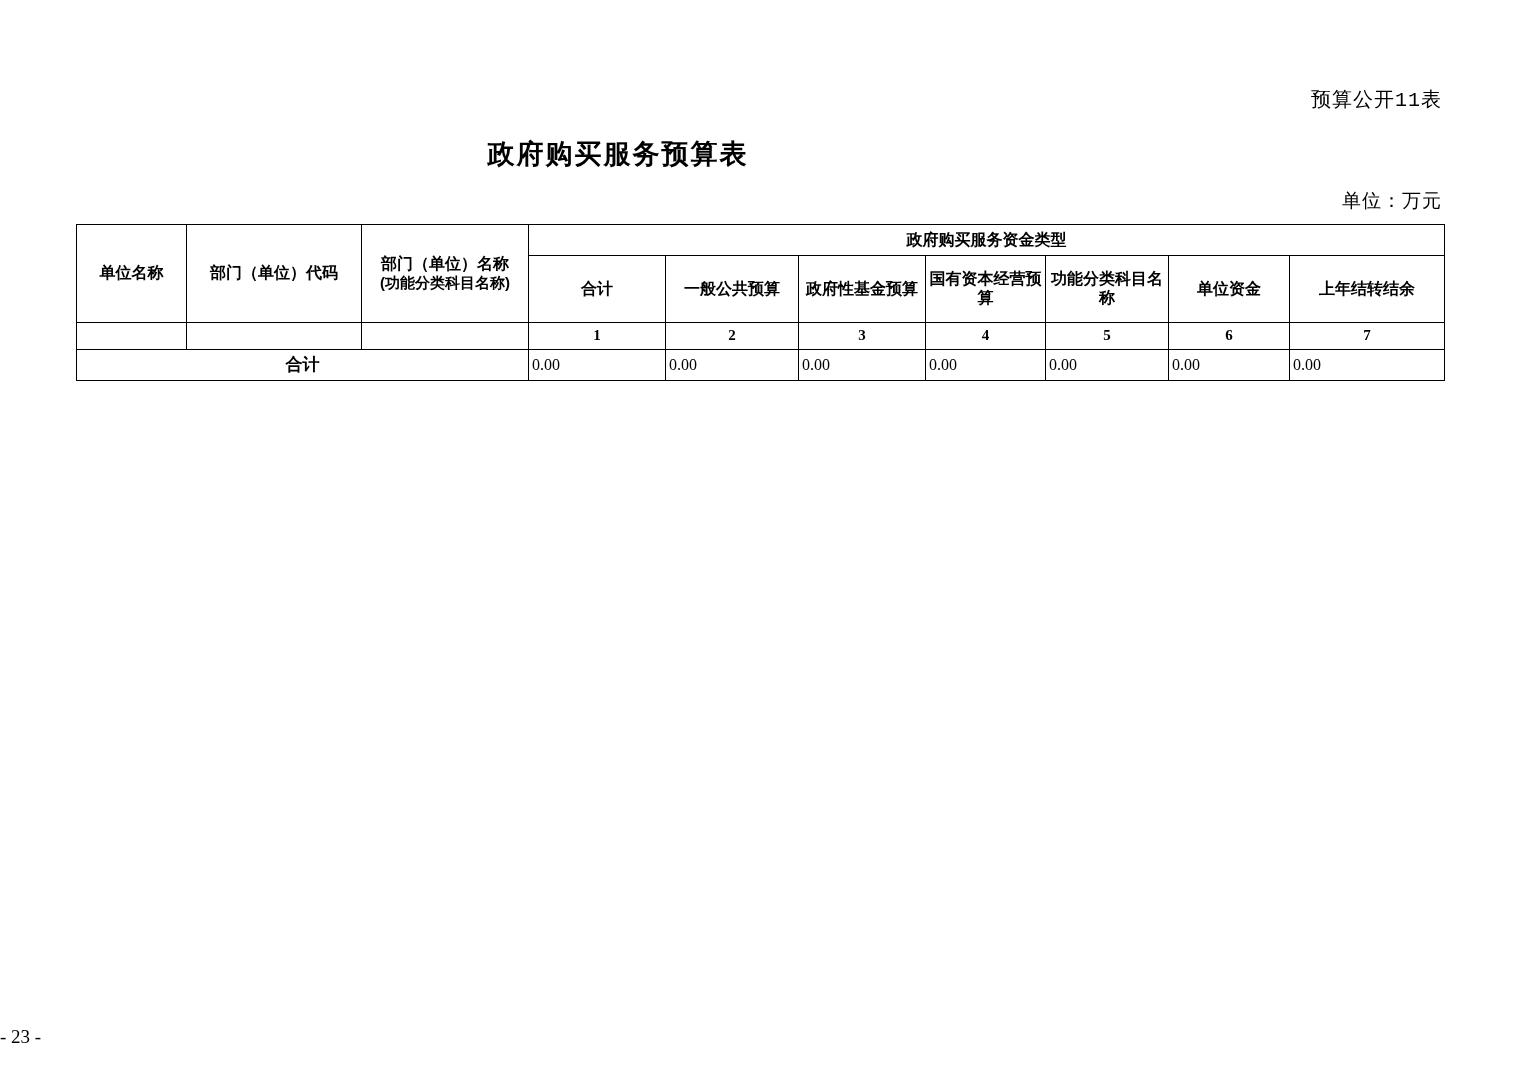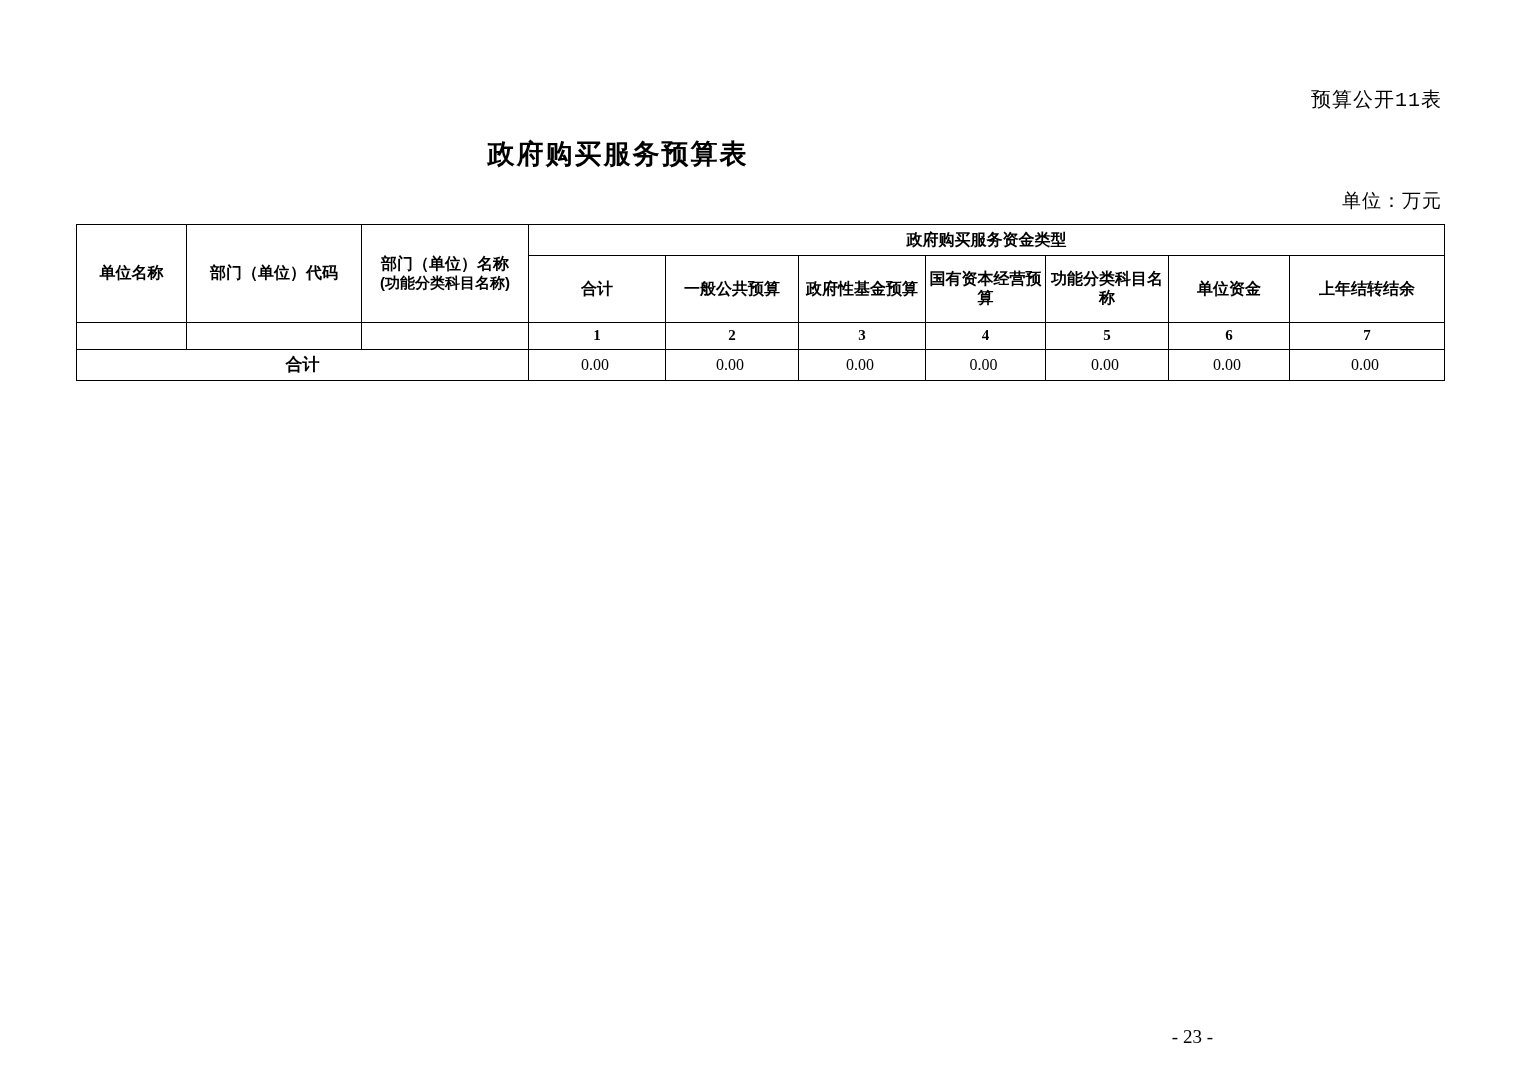--- a/index.html
+++ b/index.html
@@ -86,39 +86,39 @@
     height: 22px;
     font-size: 15px;
     font-family: "Liberation Serif", "DejaVu Serif", serif;
     font-weight: bold;
   }
   table.budget td.row-label {
     height: 26px;
     font-size: 17px;
   }
   table.budget td.value {
-    text-align: center;
+    text-align: left;
     padding-right: 7px;
     font-size: 16px;
     font-family: "Liberation Serif", "DejaVu Serif", serif;
     font-weight: normal;
   }
   .note {
     position: absolute;
     top: 368px;
     left: 74px;
     font-size: 17px;
     letter-spacing: 0.3px;
   }
   .page-number {
     position: absolute;
     bottom: 26px;
     left: 0;
     width: 1213px;
-    text-align: right;
+    text-align: left;
     font-size: 19px;
   }
   .sub-line {
     display: block;
     font-size: 15px;
   }
 </style>
 </head>
 <body>
 

